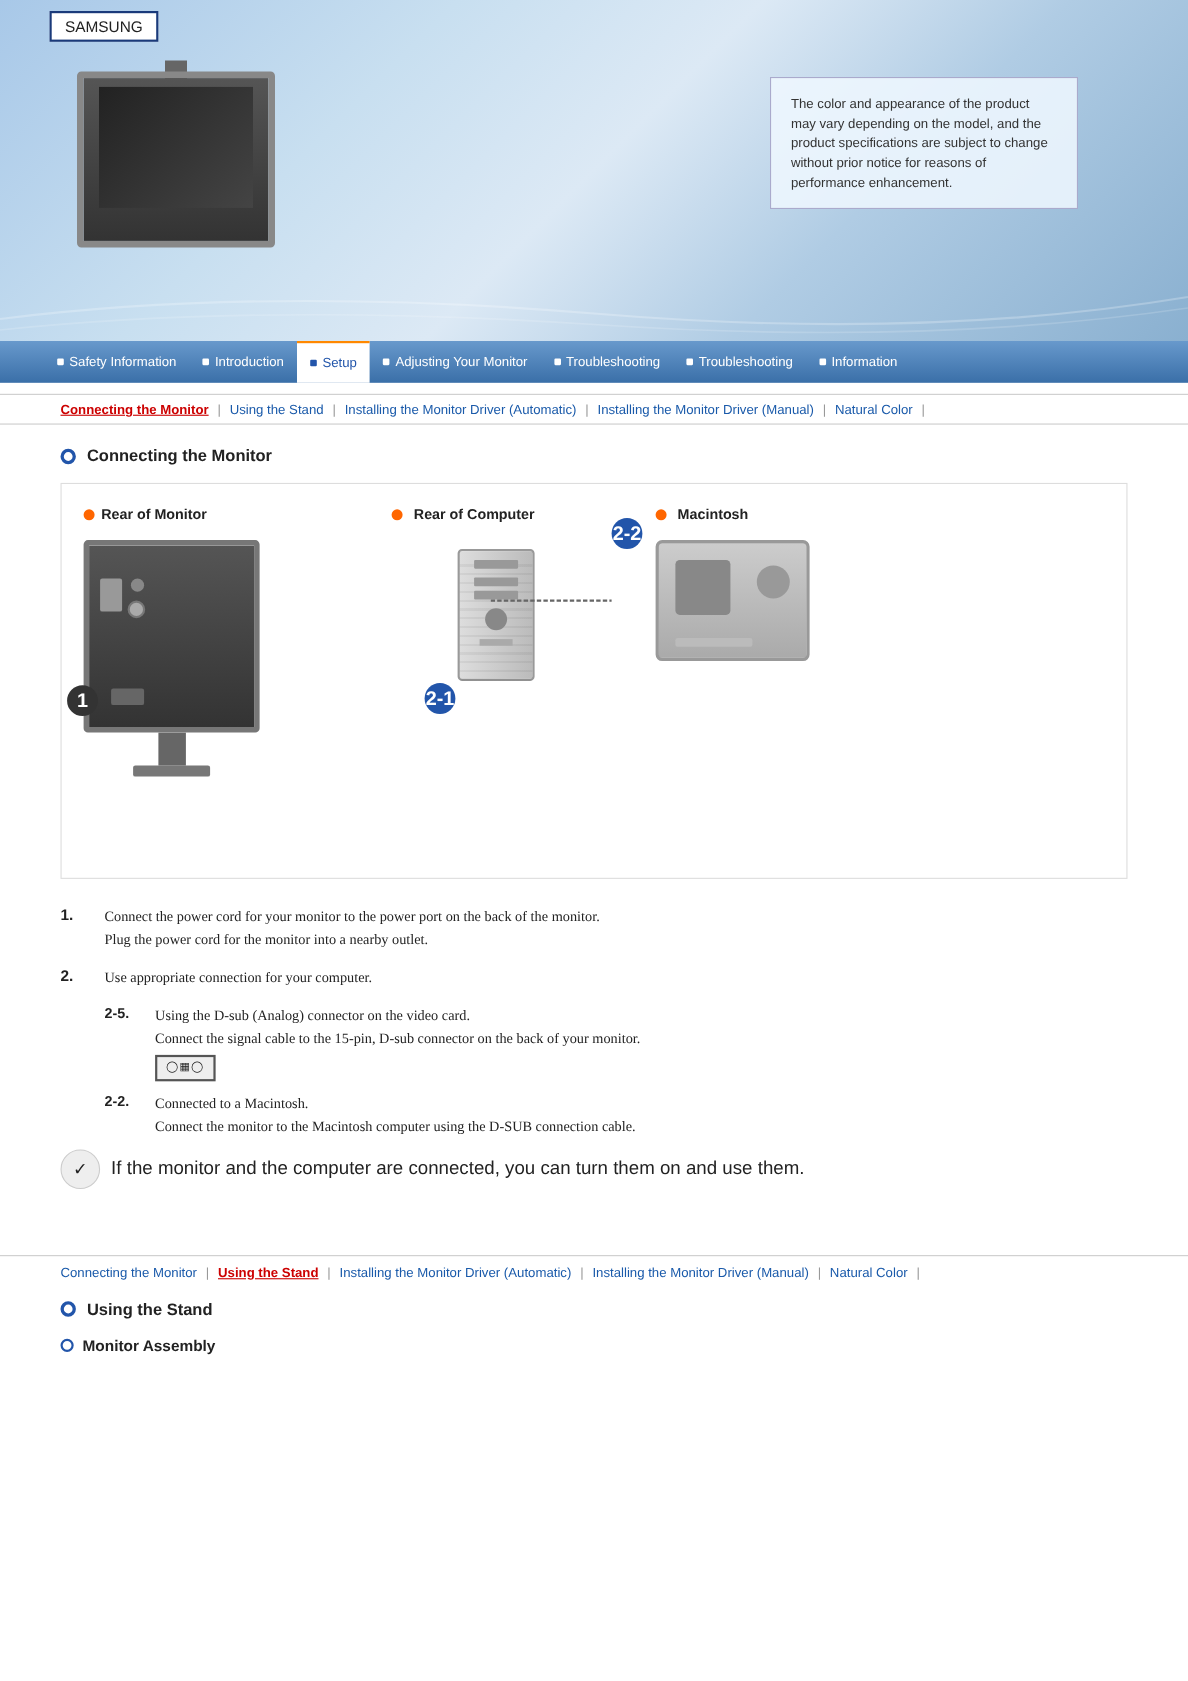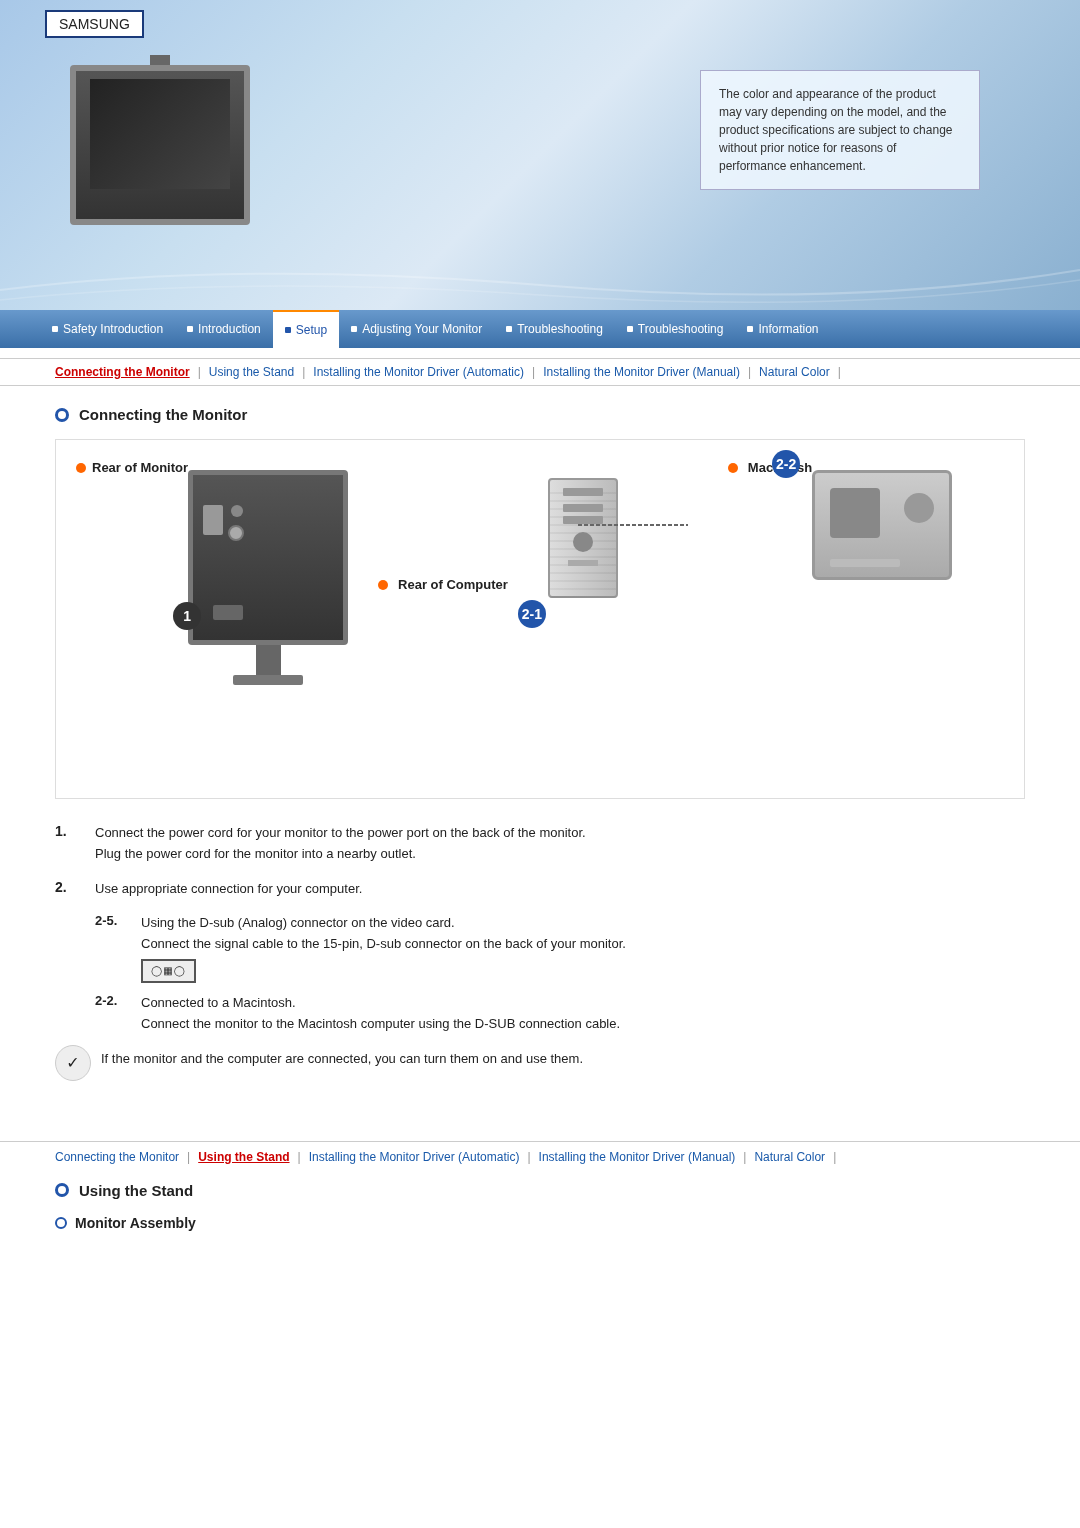--- a/index.html
+++ b/index.html
@@ -187,21 +187,21 @@
       background: #ff6600;
       display: inline-block;
     }
     .diagram-row {
       display: flex;
       gap: 30px;
       align-items: flex-start;
     }
     .diagram-col {
       display: flex;
-      flex-direction: row;
+      flex-direction: column;
       align-items: center;
     }
     
     .css-tower {
       width: 70px;
       height: 120px;
       background: linear-gradient(90deg, #ddd 0%, #bbb 100%);
       border: 2px solid #999;
       border-radius: 4px;
       position: relative;
@@ -215,21 +215,21 @@
     
     .badge-circle {
       display: inline-flex;
       align-items: center;
       justify-content: center;
       width: 28px;
       height: 28px;
       border-radius: 50%;
       background: #2255aa;
       color: #fff;
-      font-size: 14px;
+      font-size: 18px;
       font-weight: bold;
     }
     .badge-circle.dark {
       background: #333;
     }
 
     
     .instructions {
       margin-top: 10px;
     }
@@ -240,20 +240,21 @@
       align-items: flex-start;
     }
     .instruction-num {
       font-weight: bold;
       min-width: 24px;
       font-size: 14px;
     }
     .instruction-text {
       font-size: 13px;
       line-height: 1.6;
+      font-family: Liberation Serif, serif;
     }
     .sub-instruction {
       display: flex;
       gap: 16px;
       margin-left: 40px;
       margin-bottom: 10px;
       align-items: flex-start;
     }
     .sub-num {
       font-weight: bold;
@@ -283,21 +284,21 @@
       background: #eee;
       border: 1px solid #ccc;
       border-radius: 50%;
       flex-shrink: 0;
       display: flex;
       align-items: center;
       justify-content: center;
       font-size: 16px;
     }
     .note-text {
-      font-size: 13px;
+      font-size: 17px;
       line-height: 1.5;
       padding-top: 4px;
     }
 
     
     .bottom-breadcrumb {
       border-top: 1px solid #ccc;
       display: flex;
       align-items: center;
       padding: 8px 55px;
@@ -360,21 +361,21 @@
 
   <svg class="swirl" viewBox="0 0 900 60" preserveAspectRatio="none">
     <path d="M0 40 Q200 10 450 35 Q700 60 900 20" stroke="rgba(255,255,255,0.6)" stroke-width="2" fill="none"></path>
     <path d="M0 50 Q200 25 450 45 Q700 65 900 30" stroke="rgba(255,255,255,0.4)" stroke-width="1.5" fill="none"></path>
   </svg>
 </div>
 
 <div class="nav-bar">
   <div class="nav-item">
     <span class="nav-dot"></span>
-    <span>Safety Introduction</span>
+    <span>Safety Information</span>
   </div>
   <div class="nav-item">
     <span class="nav-dot"></span>
     <span>Introduction</span>
   </div>
   <div class="nav-item active">
     <span class="nav-dot"></span>
     <span>Setup</span>
   </div>
   <div class="nav-item">

